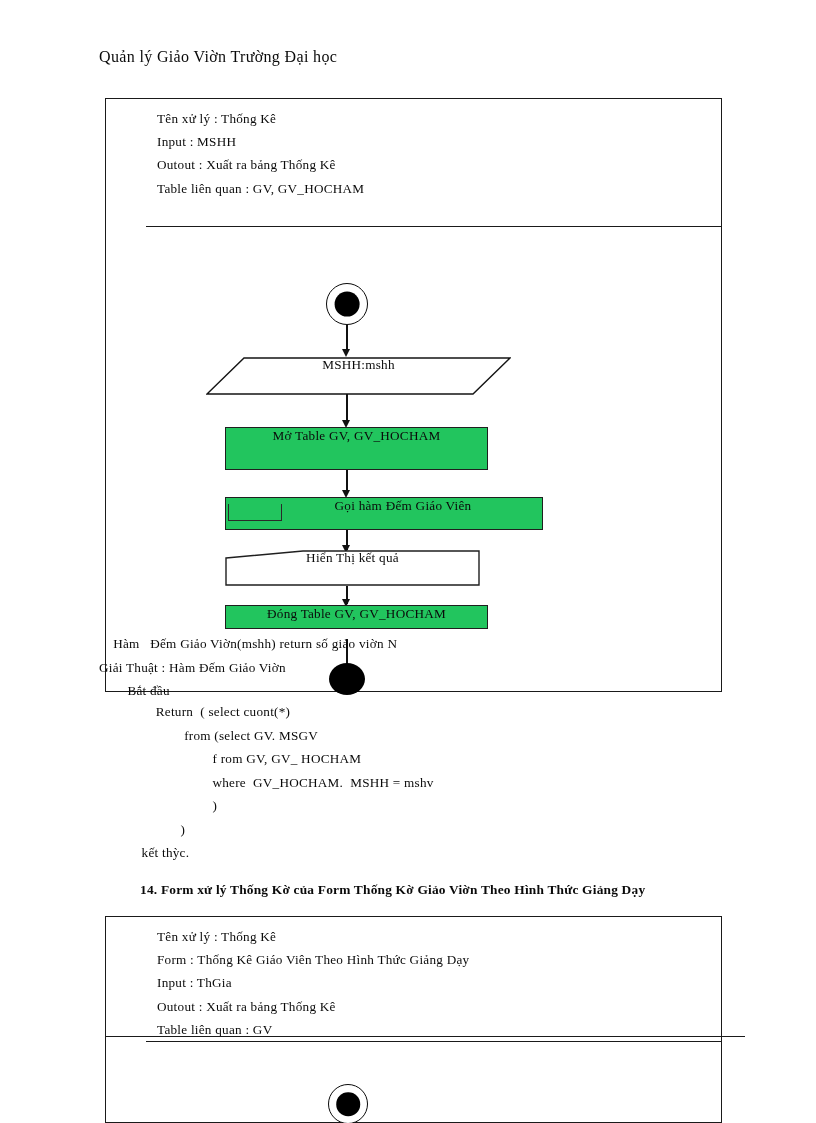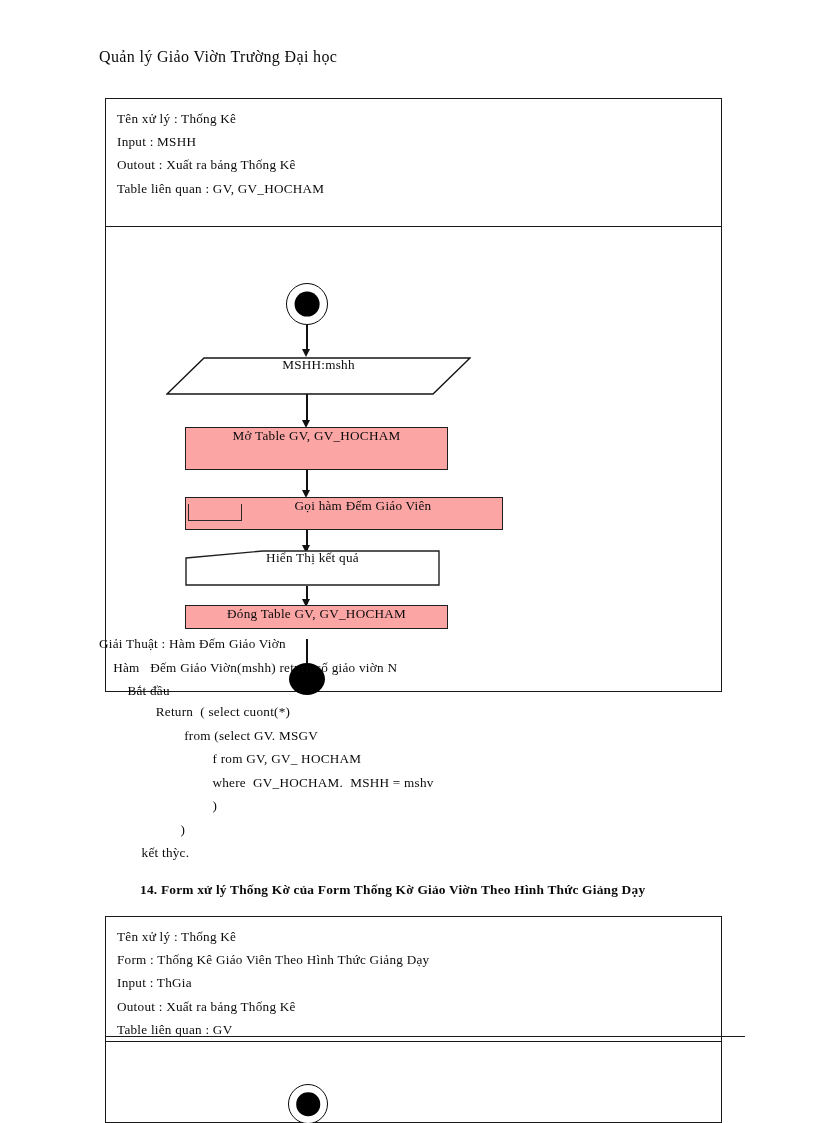--- a/index.html
+++ b/index.html
@@ -31,20 +31,21 @@
     white-space: nowrap;
   }
 
   
   .spec-box {
     position: absolute;
     left: 105px;
     width: 617px;
     border: 1.3px solid #1a1a1a;
     box-sizing: border-box;
+    padding-left: 40px;
   }
   .spec-box.first { top: 98px; height: 594px; }
   .spec-box.second { top: 916px; height: 207px; }
 
   .spec-head {
     position: relative;
     padding: 8px 0 6px 11px;
     box-sizing: border-box;
   }
   .spec-box.first .spec-head { height: 128px; border-bottom: 1.3px solid #1a1a1a; }
@@ -102,21 +103,21 @@
     inset: 0;
   }
   .node-io .io-label {
     position: relative;
     z-index: 2;
   }
 
   
   .node-proc {
     border: 1.4px solid #1f1f1f;
-    background: #fca5a5;
+    background: #22c55e;
   }
 
   
   .node-proc-clip {
     border: none;
     background: transparent;
   }
   .node-proc-clip .clip-shape { position: absolute; inset: 0; }
   .node-proc-clip .clip-label { position: relative; z-index: 2; }
 
@@ -266,22 +267,22 @@
 
         <div class="conn" style="left:200.3px; top:412px; height:32px;"></div>
 
         <div class="fc-node" style="left:183px; top:436px; width:36px; height:32px; background:#000; border-radius:50%;"></div>
 
       </div>
     </div>
   </div>
 
   <div class="algo-overlay">
+    <div class="algo-line">    Hàm   Đếm Giảo Viờn(mshh) return số giảo viờn N</div>
     <div class="algo-line">Giải Thuật : Hàm Đếm Giảo Viờn</div>
-    <div class="algo-line">    Hàm   Đếm Giảo Viờn(mshh) return số giảo viờn N</div>
     <div class="algo-line">        Bắt đầu</div>
   </div>
 
   <div class="sql-block">
     <div class="sql-line">                Return  ( select cuont(*)</div>
     <div class="sql-line">                        from (select GV. MSGV</div>
     <div class="sql-line">                                f rom GV, GV_ HOCHAM</div>
     <div class="sql-line">                                where  GV_HOCHAM.  MSHH = mshv</div>
     <div class="sql-line">                                )</div>
     <div class="sql-line">                       )</div>

